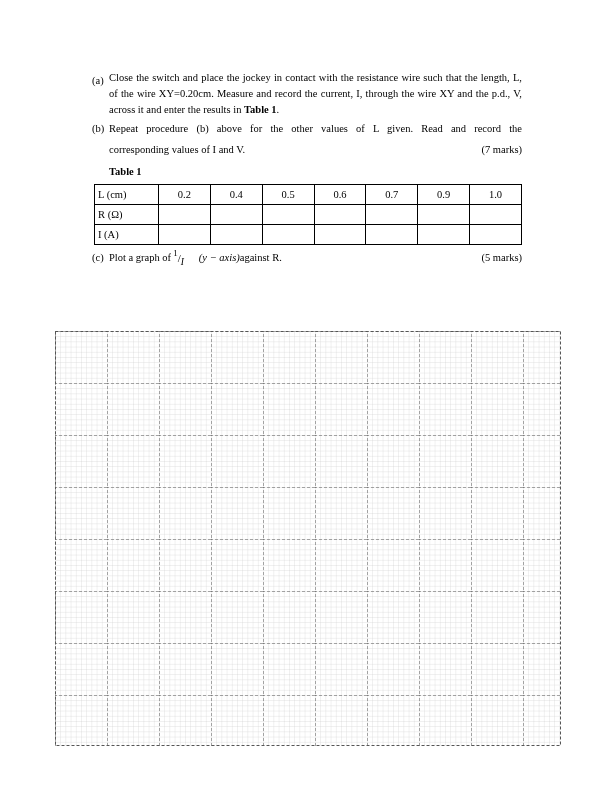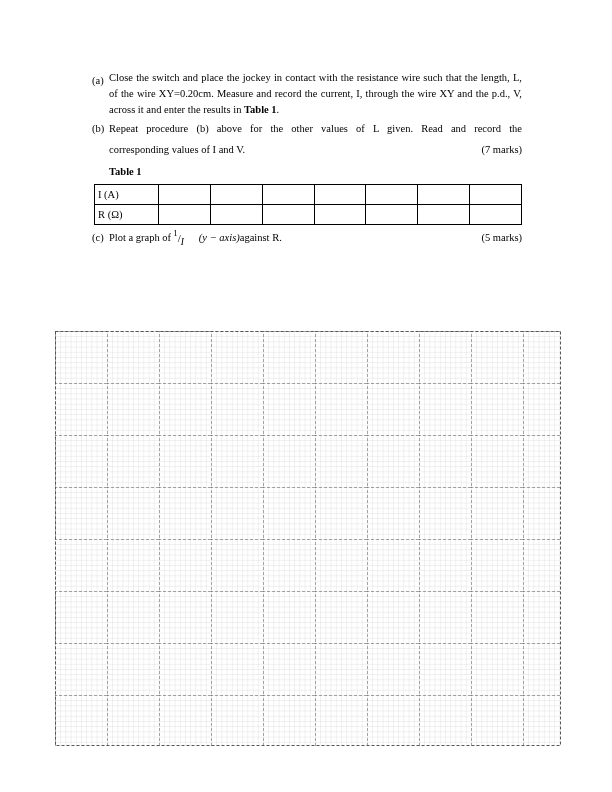--- a/index.html
+++ b/index.html
@@ -89,31 +89,41 @@
         <col>
           <col>
           <col>
           <col>
           <col>
           <col>
           <col>
       </colgroup>
       <tbody>
         <tr>
-          <td class="rowlabel">I (A)</td>
+          <td class="rowlabel">L (cm)</td>
+          <td class="val">0.2</td>
+          <td class="val">0.4</td>
+          <td class="val">0.5</td>
+          <td class="val">0.6</td>
+          <td class="val">0.7</td>
+          <td class="val">0.9</td>
+          <td class="val">1.0</td>
+        </tr>
+        <tr>
+          <td class="rowlabel">R (Ω)</td>
           <td class="val"></td>
           <td class="val"></td>
           <td class="val"></td>
           <td class="val"></td>
           <td class="val"></td>
           <td class="val"></td>
           <td class="val"></td>
         </tr>
         <tr>
-          <td class="rowlabel">R (Ω)</td>
+          <td class="rowlabel">I (A)</td>
           <td class="val"></td>
           <td class="val"></td>
           <td class="val"></td>
           <td class="val"></td>
           <td class="val"></td>
           <td class="val"></td>
           <td class="val"></td>
         </tr>
       </tbody>
     </table>

